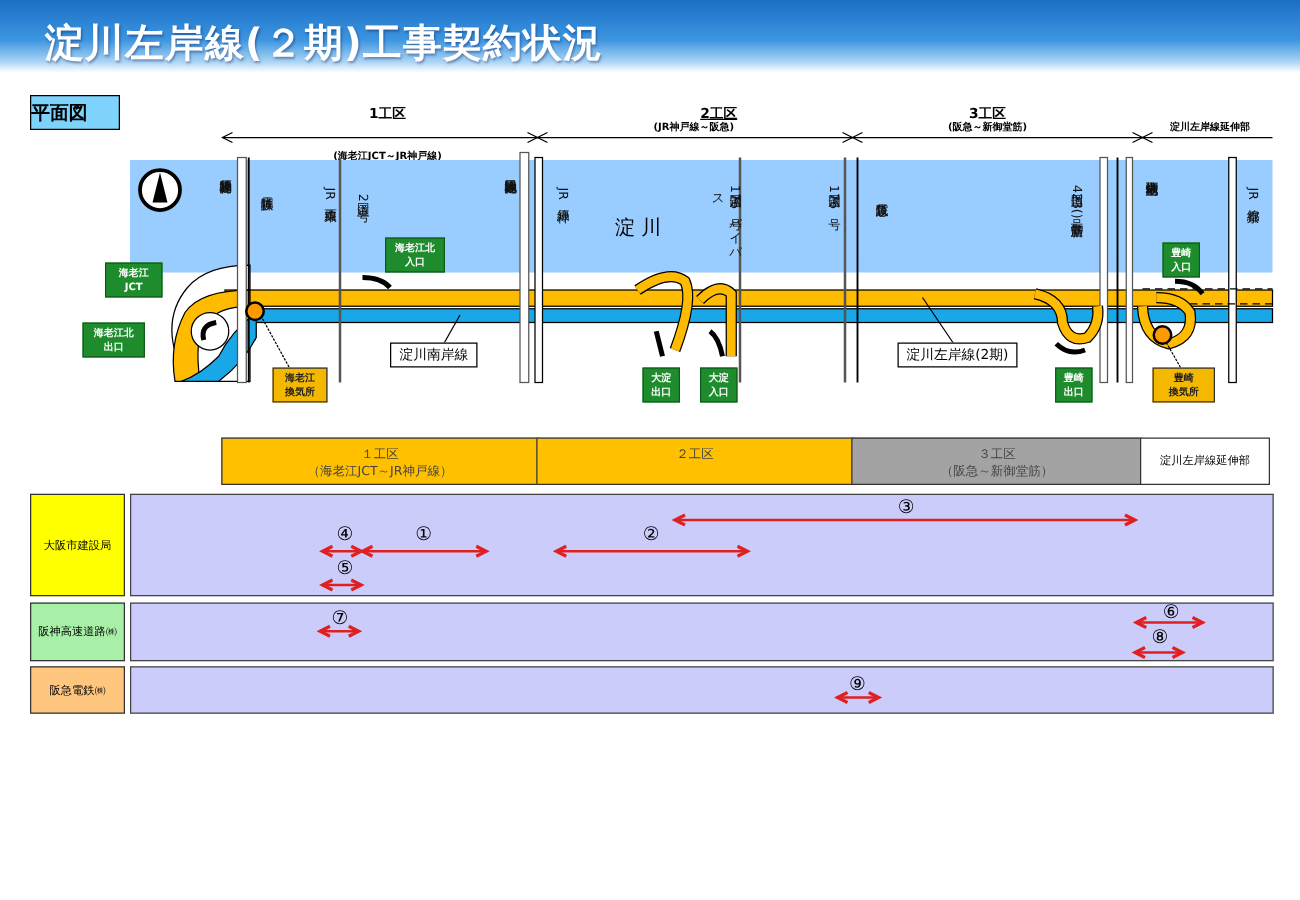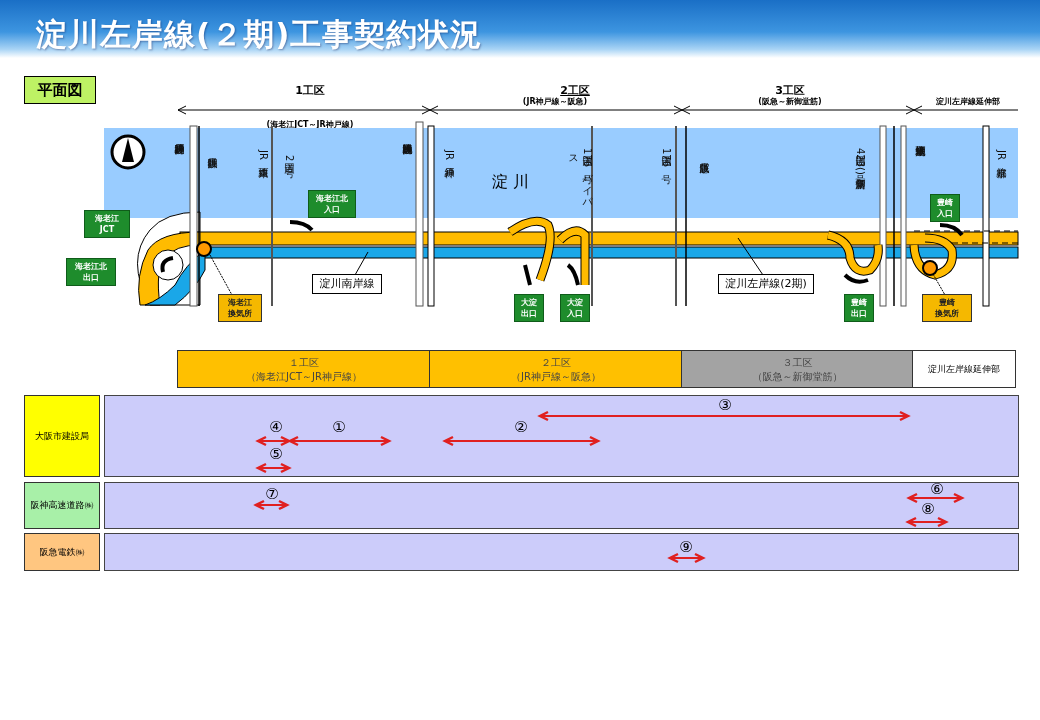--- a/index.html
+++ b/index.html
@@ -1,22 +1,22 @@
 <!DOCTYPE html>
 <html><head>
 <meta charset="utf-8">
 <style>
   html, body { margin:0; padding:0; }
   body { width:1040px; height:720px; position:relative; background:#ffffff; font-family:"DejaVu Sans", sans-serif; overflow:hidden; }
   #header { position:absolute; left:0; top:0; width:1040px; height:58px;
     background:linear-gradient(to bottom, #1a6fc6 0%, #3d95e0 55%, #a9d4f5 85%, #ffffff 100%); }
   #title { position:absolute; left:36px; top:14px; font-size:31px; font-weight:bold; color:#ffffff; letter-spacing:1px;
     text-shadow:1px 1px 2px rgba(0,0,60,0.35); }
-  #plan-label { position:absolute; left:24px; top:76px; width:70px; height:26px; border:1px solid #000; background:#bef264;
-    font-size:15px; font-weight:bold; text-align:center; line-height:26px; }
+  #plan-label { position:absolute; left:24px; top:76px; width:70px; height:26px; border:1px solid #000; background:#7dd3fc;
+    font-size:15px; font-weight:bold; line-height:26px; }
   .abs { position:absolute; }
   .sec-title { position:absolute; text-align:center; font-size:11px; font-weight:bold; }
   .sec-sub { position:absolute; text-align:center; font-size:8px; font-weight:bold; }
   .vlabel { position:absolute; writing-mode:vertical-rl; font-size:10px; color:#111; letter-spacing:0px; }
   .gbox { position:absolute; background:#1e8c2c; color:#fff; font-size:8px; font-weight:bold; text-align:center; line-height:11px; padding:2px 0; border:1px solid #0f5c1a; }
   .obox { position:absolute; background:#f5b800; color:#222; font-size:8px; font-weight:bold; text-align:center; line-height:11px; padding:2px 0; border:1px solid #333; }
   .wbox { position:absolute; background:#fff; border:1px solid #000; font-size:11px; text-align:center; line-height:18px; }
   .ph-cell { position:absolute; top:350px; height:36px; border:1px solid #333; font-size:10px; text-align:center; color:#444; }
   .ph-cell .l1 { margin-top:5px; }
   .org { position:absolute; left:24px; width:74px; border:1px solid #333; font-size:9px; text-align:center; display:flex; align-items:center; justify-content:center; }
@@ -150,21 +150,20 @@
 換気所</div>
 <div class="wbox" style="left:312px;top:274px;width:68px;">淀川南岸線</div>
 <div class="wbox" style="left:718px;top:274px;width:94px;">淀川左岸線(2期)</div>
 
 <div class="ph-cell" style="left:177px;width:252px;background:#ffc000;">
   <div class="l1">１工区</div>
   <div>（海老江JCT～JR神戸線）</div>
 </div>
 <div class="ph-cell" style="left:429px;width:252px;background:#ffc000;">
   <div class="l1">２工区</div>
-  <div>（JR神戸線～阪急）</div>
 </div>
 <div class="ph-cell" style="left:681px;width:231px;background:#a3a3a3;">
   <div class="l1">３工区</div>
   <div>（阪急～新御堂筋）</div>
 </div>
 <div class="ph-cell" style="left:912px;width:102px;background:#ffffff;color:#000;font-size:9px;line-height:36px;">
   <span>淀川左岸線延伸部</span>
 </div>
 
 <div class="org" style="top:395px;height:80px;background:#ffff00;">大阪市建設局</div>

